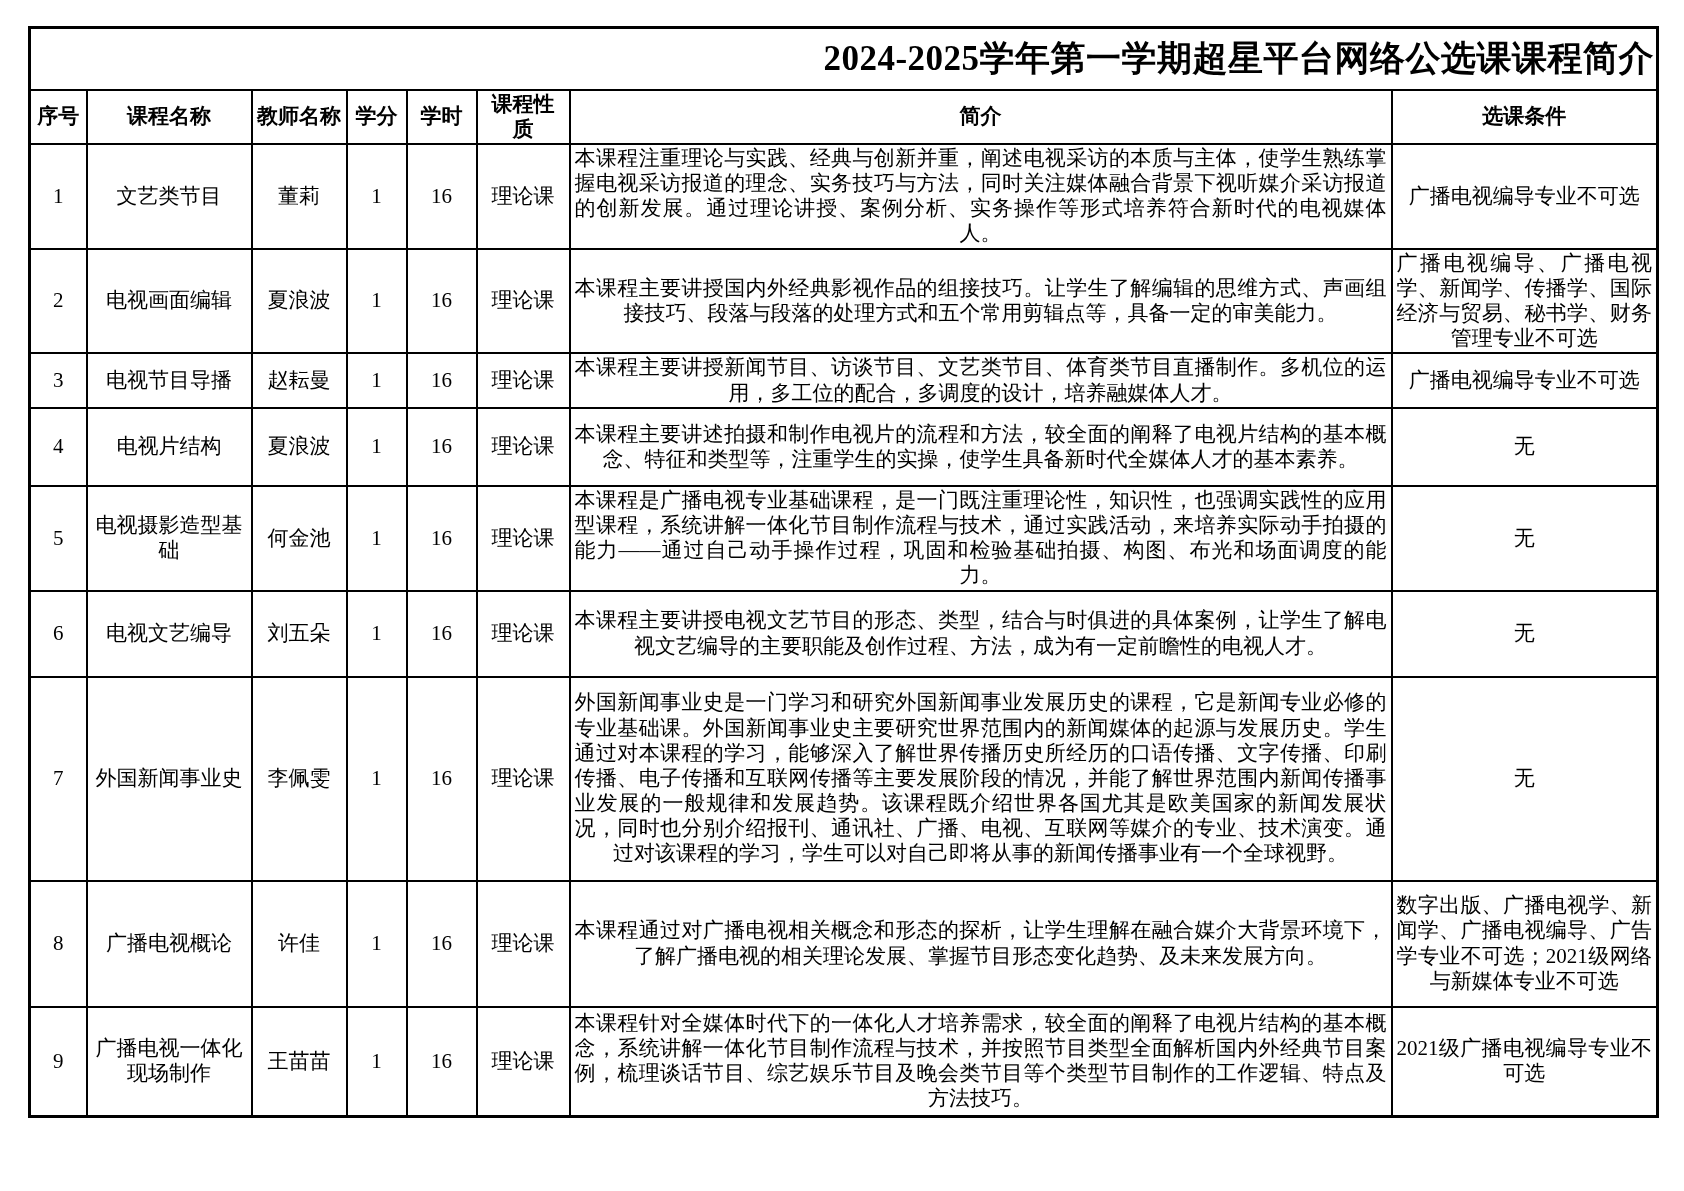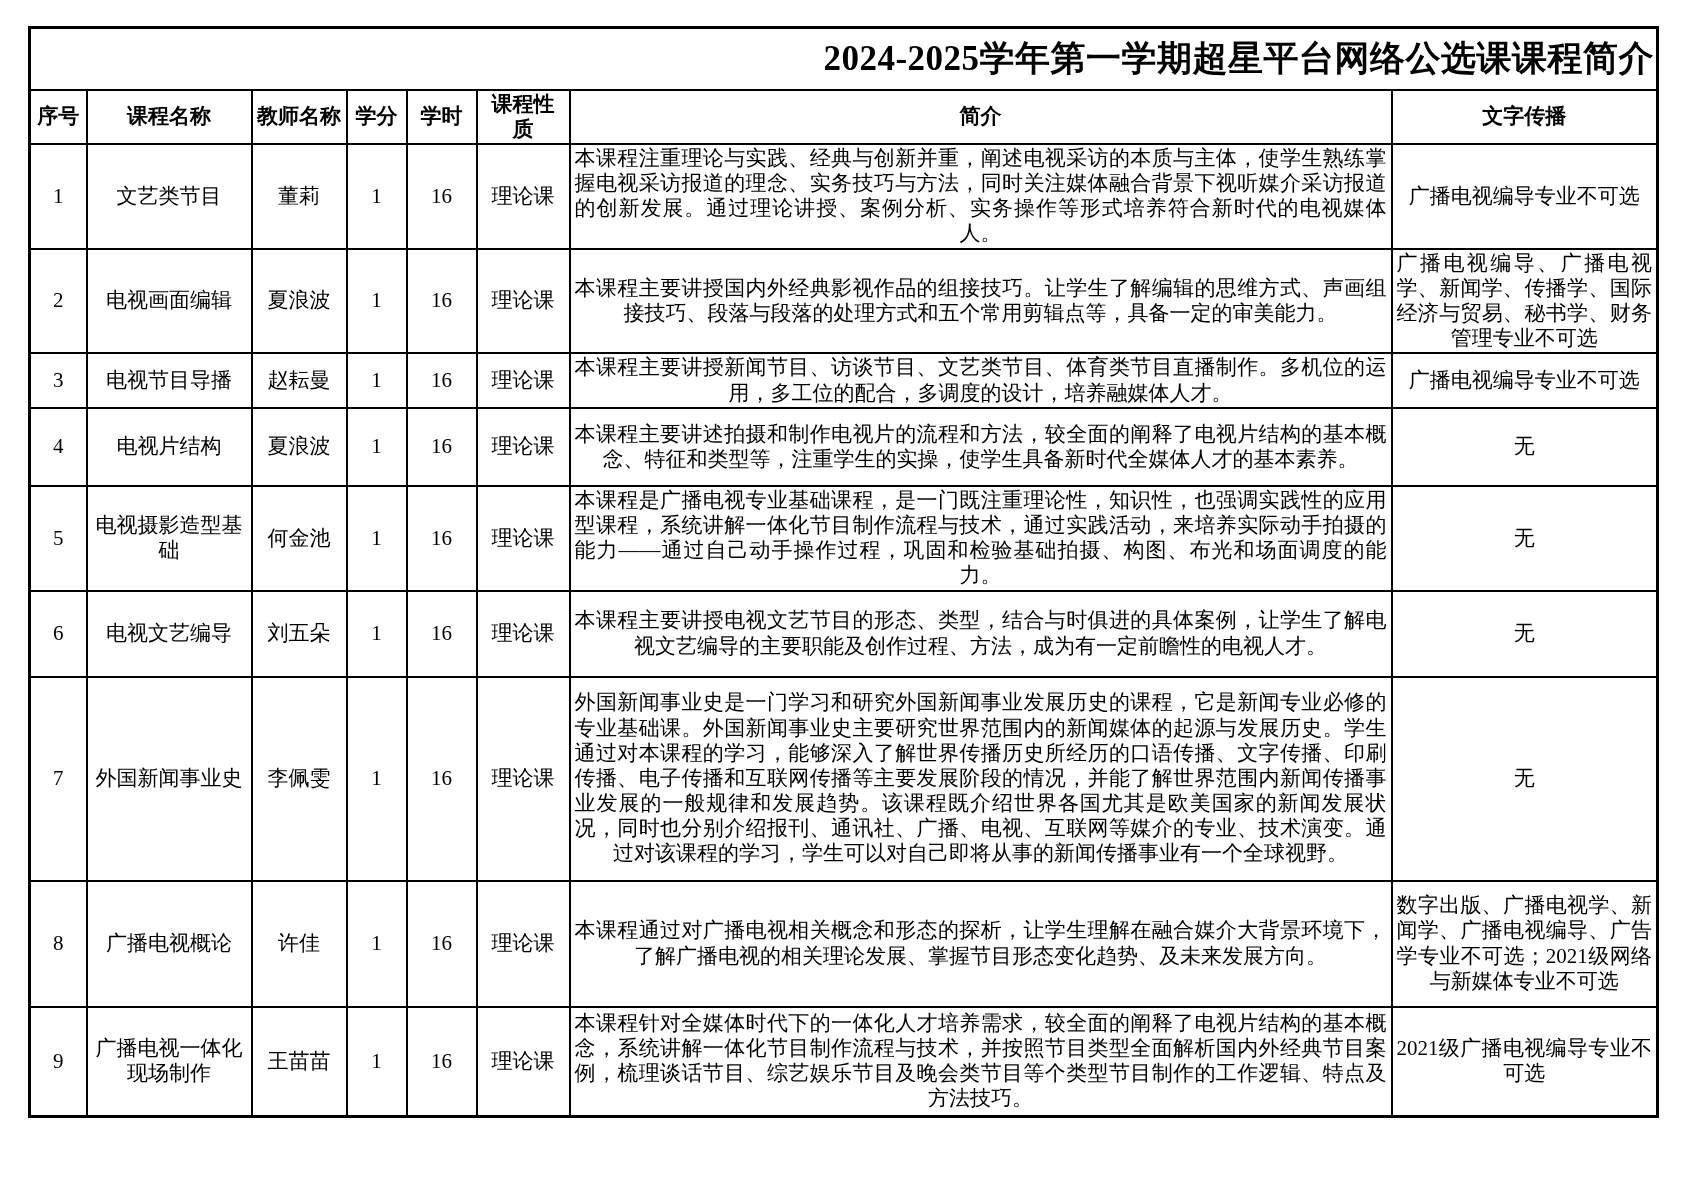--- a/index.html
+++ b/index.html
@@ -38,21 +38,21 @@
         <td class="title-cell" colspan="8">2024-2025学年第一学期超星平台网络公选课课程简介</td>
       </tr>
       <tr class="header-row">
         <td>序号</td>
         <td>课程名称</td>
         <td>教师名称</td>
         <td>学分</td>
         <td>学时</td>
         <td>课程性质</td>
         <td>简介</td>
-        <td>文字传播</td>
+        <td>选课条件</td>
       </tr>
 
       <tr style="height:104px">
         <td class="c-center">1</td>
         <td class="c-center">文艺类节目</td>
         <td class="c-center">董莉</td>
         <td class="c-center">1</td>
         <td class="c-center">16</td>
         <td class="c-center">理论课</td>
         <td class="c-intro">本课程注重理论与实践、经典与创新并重，阐述电视采访的本质与主体，使学生熟练掌握电视采访报道的理念、实务技巧与方法，同时关注媒体融合背景下视听媒介采访报道的创新发展。通过理论讲授、案例分析、实务操作等形式培养符合新时代的电视媒体人。</td>

